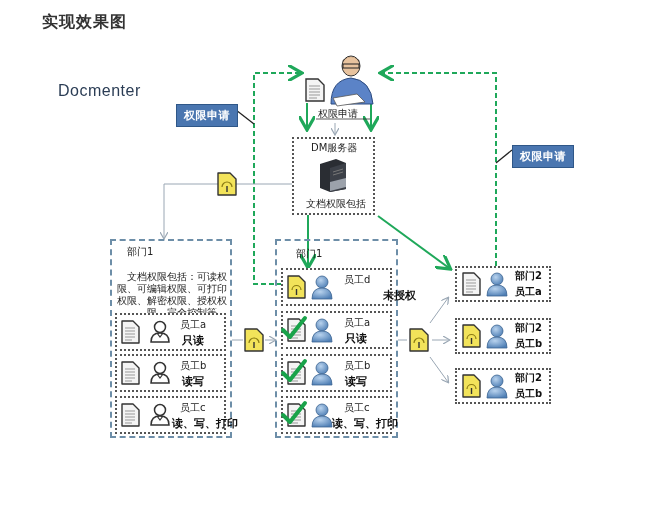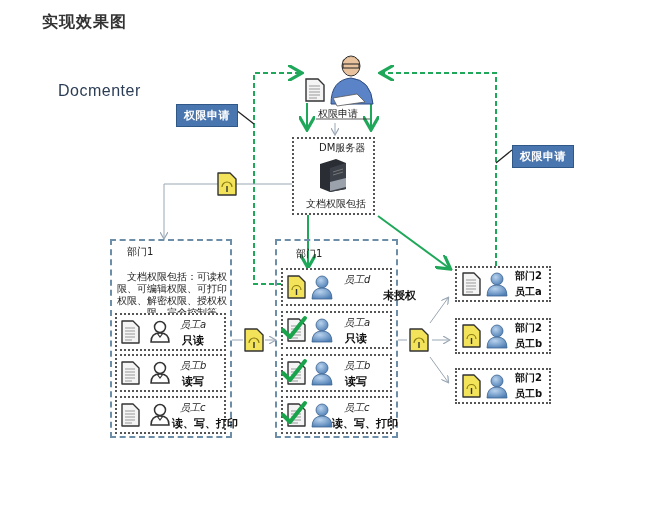--- a/index.html
+++ b/index.html
@@ -7,21 +7,21 @@
          font-family: "DejaVu Sans", sans-serif; color: #222; }
   .abs { position: absolute; text-align: right; }
   #page-title { left: 42px; top: 12px; font-size: 16px; font-weight: bold; color: #333; letter-spacing: 1px; }
   #brand { left: 58px; top: 82px; font-family: Liberation Sans, sans-serif; font-size: 16px; color: #2b3d55; letter-spacing: 0.5px; }
   .req-label { background: #4a76b0; color: #fff; font-size: 11px; font-weight: bold; padding: 3px 7px;
                border: 1px solid #2f5788; letter-spacing: 0.5px; }
   .small { font-size: 10px; color: #222; }
   .dept-box { border: 2px dashed #6d8ea8; box-sizing: border-box; }
   .dot-box { border: 2px dotted #555; box-sizing: border-box; background: #fff; }
   .emp-card { position: absolute; border: 2px dotted #555; box-sizing: border-box; background: #fff; }
-  .emp-name { position: absolute; font-size: 10px; color: #222; font-style: italic; }
+  .emp-name { position: absolute; font-size: 10px; color: #222; }
   .emp-perm { position: absolute; font-size: 11px; font-weight: bold; color: #111; }
   svg { position: absolute; overflow: visible; }
 </style>
 </head>
 <body>
 
 <div id="page-title" class="abs">实现效果图</div>
 <div id="brand" class="abs">Docmenter</div>
 
 <svg style="left:0;top:0;" width="648" height="514">
@@ -77,21 +77,21 @@
 <svg style="left:325px;top:54px;" width="52" height="54">
   <ellipse cx="26" cy="12" rx="9" ry="10" fill="#e8c39e" stroke="#333" stroke-width="1"></ellipse>
   <path d="M17,8 Q26,-2 35,8 L34,6 Q26,0 18,6 Z" fill="#3a2a1e"></path>
   <rect x="18" y="10" width="16" height="4" fill="none" stroke="#222" stroke-width="1"></rect>
   <path d="M6,50 Q6,26 26,24 Q46,26 48,50 Z" fill="#5b83c7" stroke="#2c4a7e" stroke-width="1"></path>
   <path d="M8,44 L32,40 L40,48 L12,52 Z" fill="#fff" stroke="#555" stroke-width="0.8"></path>
 </svg>
 <div class="abs small" style="left:318px;top:107px;">权限申请</div>
 
 <div class="abs dot-box" style="left:292px;top:137px;width:83px;height:78px;"></div>
-<div class="abs small" style="left:311px;top:141px;margin-left:8px;">DM服务器</div>
+<div class="abs small" style="left:311px;top:141px;">DM服务器</div>
 <svg style="left:316px;top:158px;" width="32" height="34">
   <path d="M4,6 L20,1 L30,5 L30,31 L14,34 L4,30 Z" fill="#2a2d33"></path>
   <path d="M14,10 L30,5 L30,31 L14,34 Z" fill="#3c4048"></path>
   <path d="M14,24 L30,20 L30,29 L14,33 Z" fill="#9ca2ab"></path>
   <line x1="17" y1="14" x2="27" y2="11" stroke="#777" stroke-width="1"></line>
   <line x1="17" y1="17" x2="27" y2="14" stroke="#777" stroke-width="1"></line>
 </svg>
 <div class="abs small" style="left:306px;top:197px;">文档权限包括</div>
 
 <svg style="left:216px;top:171px;" width="22" height="26">

